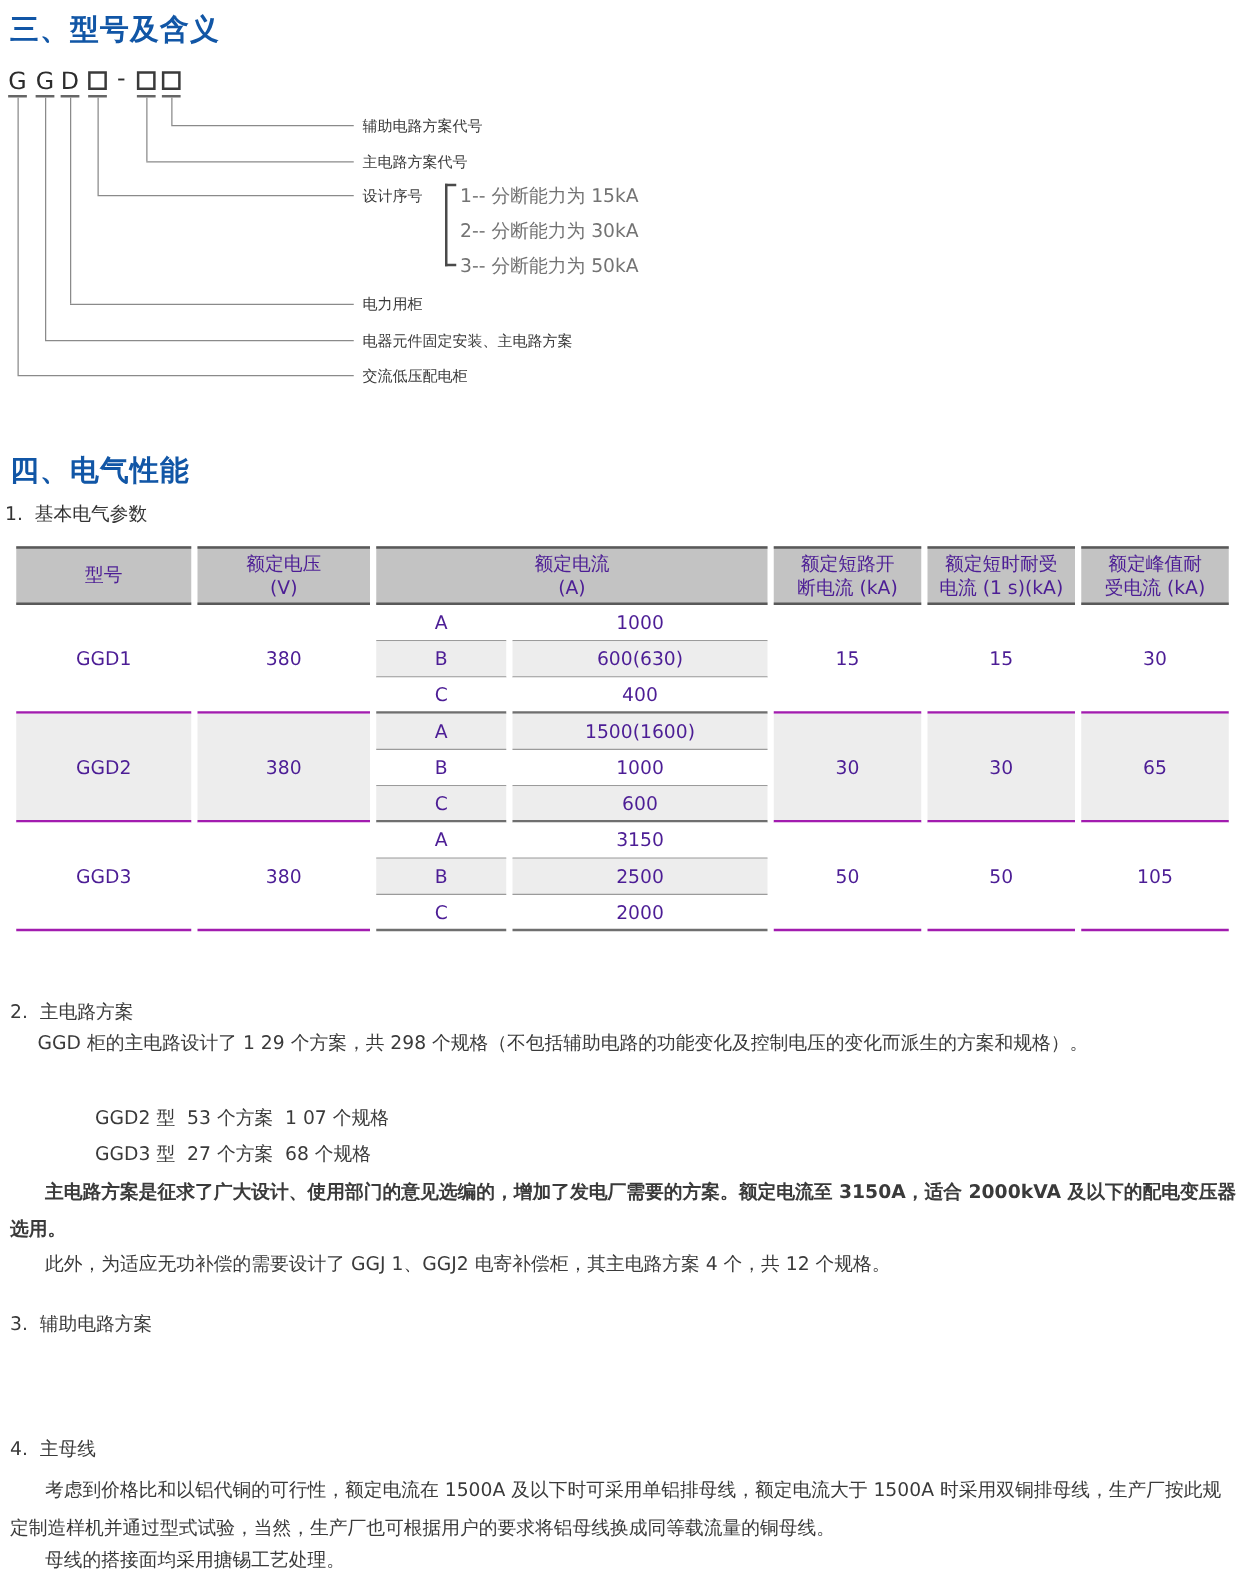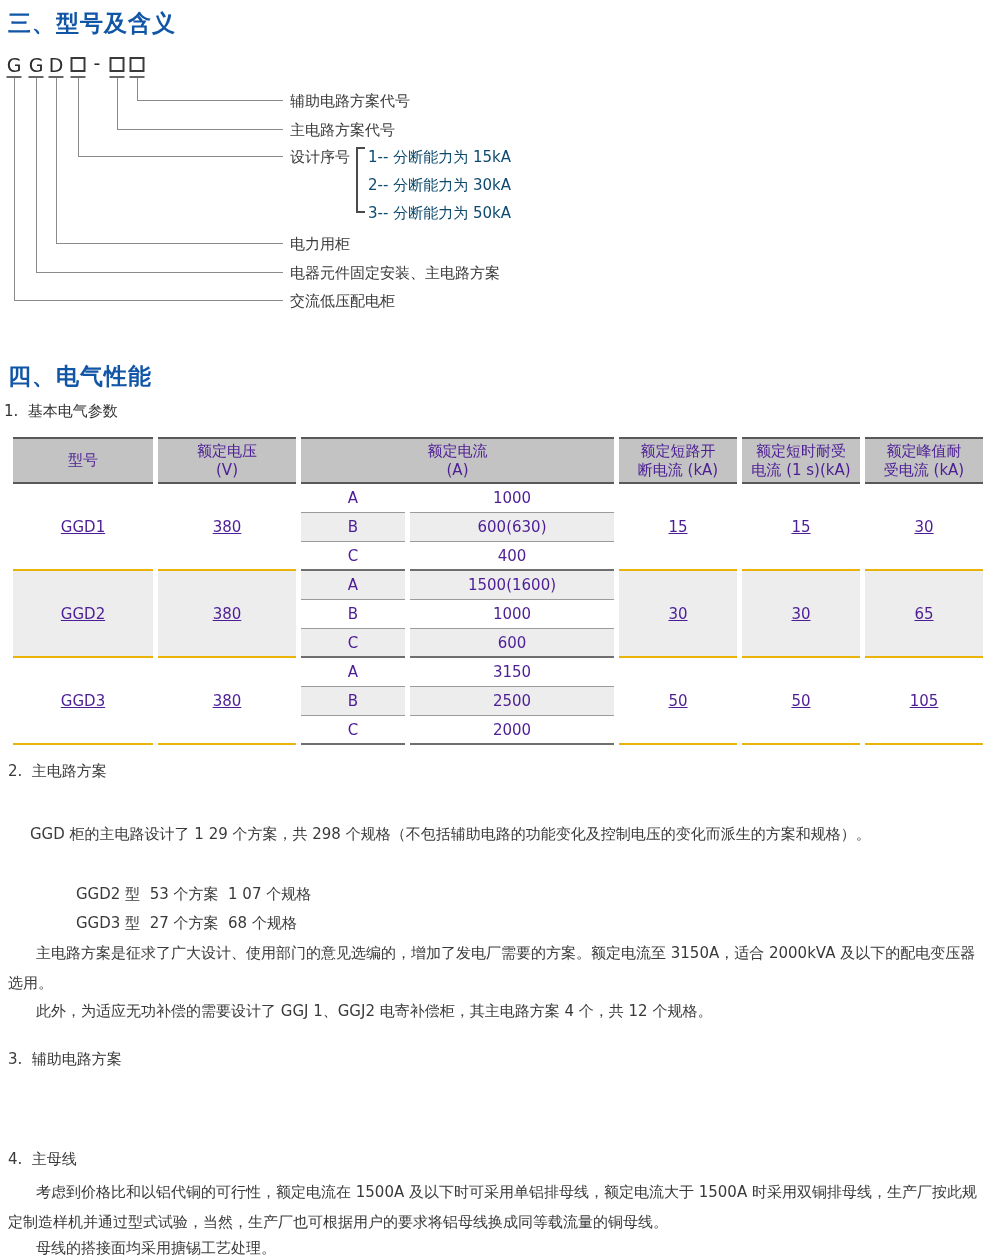--- a/index.html
+++ b/index.html
@@ -26,29 +26,29 @@
 
   
   .code-char { position: absolute; transform: translateX(-50%); font-size: 19px; color: #2c2c2c; letter-spacing: 0; }
   .code-box {
     position: absolute; transform: translateX(-50%);
     width: 15px; height: 15px; border: 2px solid #3a3a3a; background: #fff;
   }
   .tick { position: absolute; height: 2px; background: #666; transform: translateX(-50%); width: 15px; }
   .vline { position: absolute; width: 1px; background: #8a8a8a; }
   .hline { position: absolute; height: 1px; background: #8a8a8a; }
-  .callout-label { position: absolute; font-size: 15px; color: #3a3a3a; transform: translateY(-50%); white-space: nowrap; }
+  .callout-label { position: absolute; font-size: 12px; color: #3a3a3a; transform: translateY(-50%); white-space: nowrap; }
   .bracket {
     position: absolute;
     border-left: 2px solid #4a4a4a;
     border-top: 2px solid #4a4a4a;
     border-bottom: 2px solid #4a4a4a;
     width: 9px;
   }
-  .branch-item { position: absolute; font-size: 15px; color: #0c4a6e; transform: translateY(-50%); white-space: nowrap; }
+  .branch-item { position: absolute; font-size: 15px; color: #737373; transform: translateY(-50%); white-space: nowrap; }
 
   
   table.params {
     position: absolute;
     left: 8px; top: 437px;
     width: 980px;
     border-collapse: separate;
     border-spacing: 5px 0;
     table-layout: fixed;
     font-size: 15px;
@@ -66,21 +66,21 @@
     line-height: 19px;
   }
   table.params td {
     height: 29px;
     text-align: center;
     vertical-align: middle;
     background: #ffffff;
   }
   table.params td.sub { border-bottom: 1px solid #9b9b9b; }
   table.params td.subend { border-bottom: 2px solid #6f6f6f; }
-  table.params td.grp { border-bottom: 2px solid #eab308; text-decoration: underline; }
+  table.params td.grp { border-bottom: 2px solid #a21caf; }
   table.params td.shade { background: #ededed; }
 </style>
 </head>
 <body>
 
 <div class="page">
 
   <div class="abs h-blue" style="left:8px; top:8px;">三、型号及含义</div>
 
   <span class="code-char" style="left:14px; top:54px;">G</span>
@@ -208,25 +208,25 @@
         <td class="sub shade">B</td>
         <td class="sub shade">2500</td>
       </tr>
       <tr>
         <td class="subend">C</td>
         <td class="subend">2000</td>
       </tr>
     </tbody>
   </table>
 
-  <div class="abs body-text" style="left:8px; top:762px;">2.  主电路方案</div>
+  <div class="abs body-text" style="left:8px; top:800px;">2.  主电路方案</div>
   <div class="abs body-text" style="left:30px; top:825px; width:958px;">GGD 柜的主电路设计了 1 29 个方案，共 298 个规格（不包括辅助电路的功能变化及控制电压的变化而派生的方案和规格）。</div>
   <div class="abs body-text" style="left:76px; top:885px;">GGD2 型  53 个方案  1 07 个规格</div>
   <div class="abs body-text" style="left:76px; top:914px;">GGD3 型  27 个方案  68 个规格</div>
-  <div class="abs para" style="left:8px; top:938px;">主电路方案是征求了广大设计、使用部门的意见选编的，增加了发电厂需要的方案。额定电流至 3150A，适合 2000kVA 及以下的配电变压器选用。</div>
+  <div class="abs para" style="left:8px; top:938px;font-weight:bold;">主电路方案是征求了广大设计、使用部门的意见选编的，增加了发电厂需要的方案。额定电流至 3150A，适合 2000kVA 及以下的配电变压器选用。</div>
   <div class="abs para" style="left:8px; top:996px;">此外，为适应无功补偿的需要设计了 GGJ 1、GGJ2 电寄补偿柜，其主电路方案 4 个，共 12 个规格。</div>
 
   <div class="abs body-text" style="left:8px; top:1050px;">3.  辅助电路方案</div>
 
   <div class="abs body-text" style="left:8px; top:1150px;">4.  主母线</div>
   <div class="abs para" style="left:8px; top:1177px;">考虑到价格比和以铝代铜的可行性，额定电流在 1500A 及以下时可采用单铝排母线，额定电流大于 1500A 时采用双铜排母线，生产厂按此规定制造样机并通过型式试验，当然，生产厂也可根据用户的要求将铝母线换成同等载流量的铜母线。</div>
   <div class="abs para" style="left:8px; top:1233px;">母线的搭接面均采用搪锡工艺处理。</div>
 
 </div>
 

